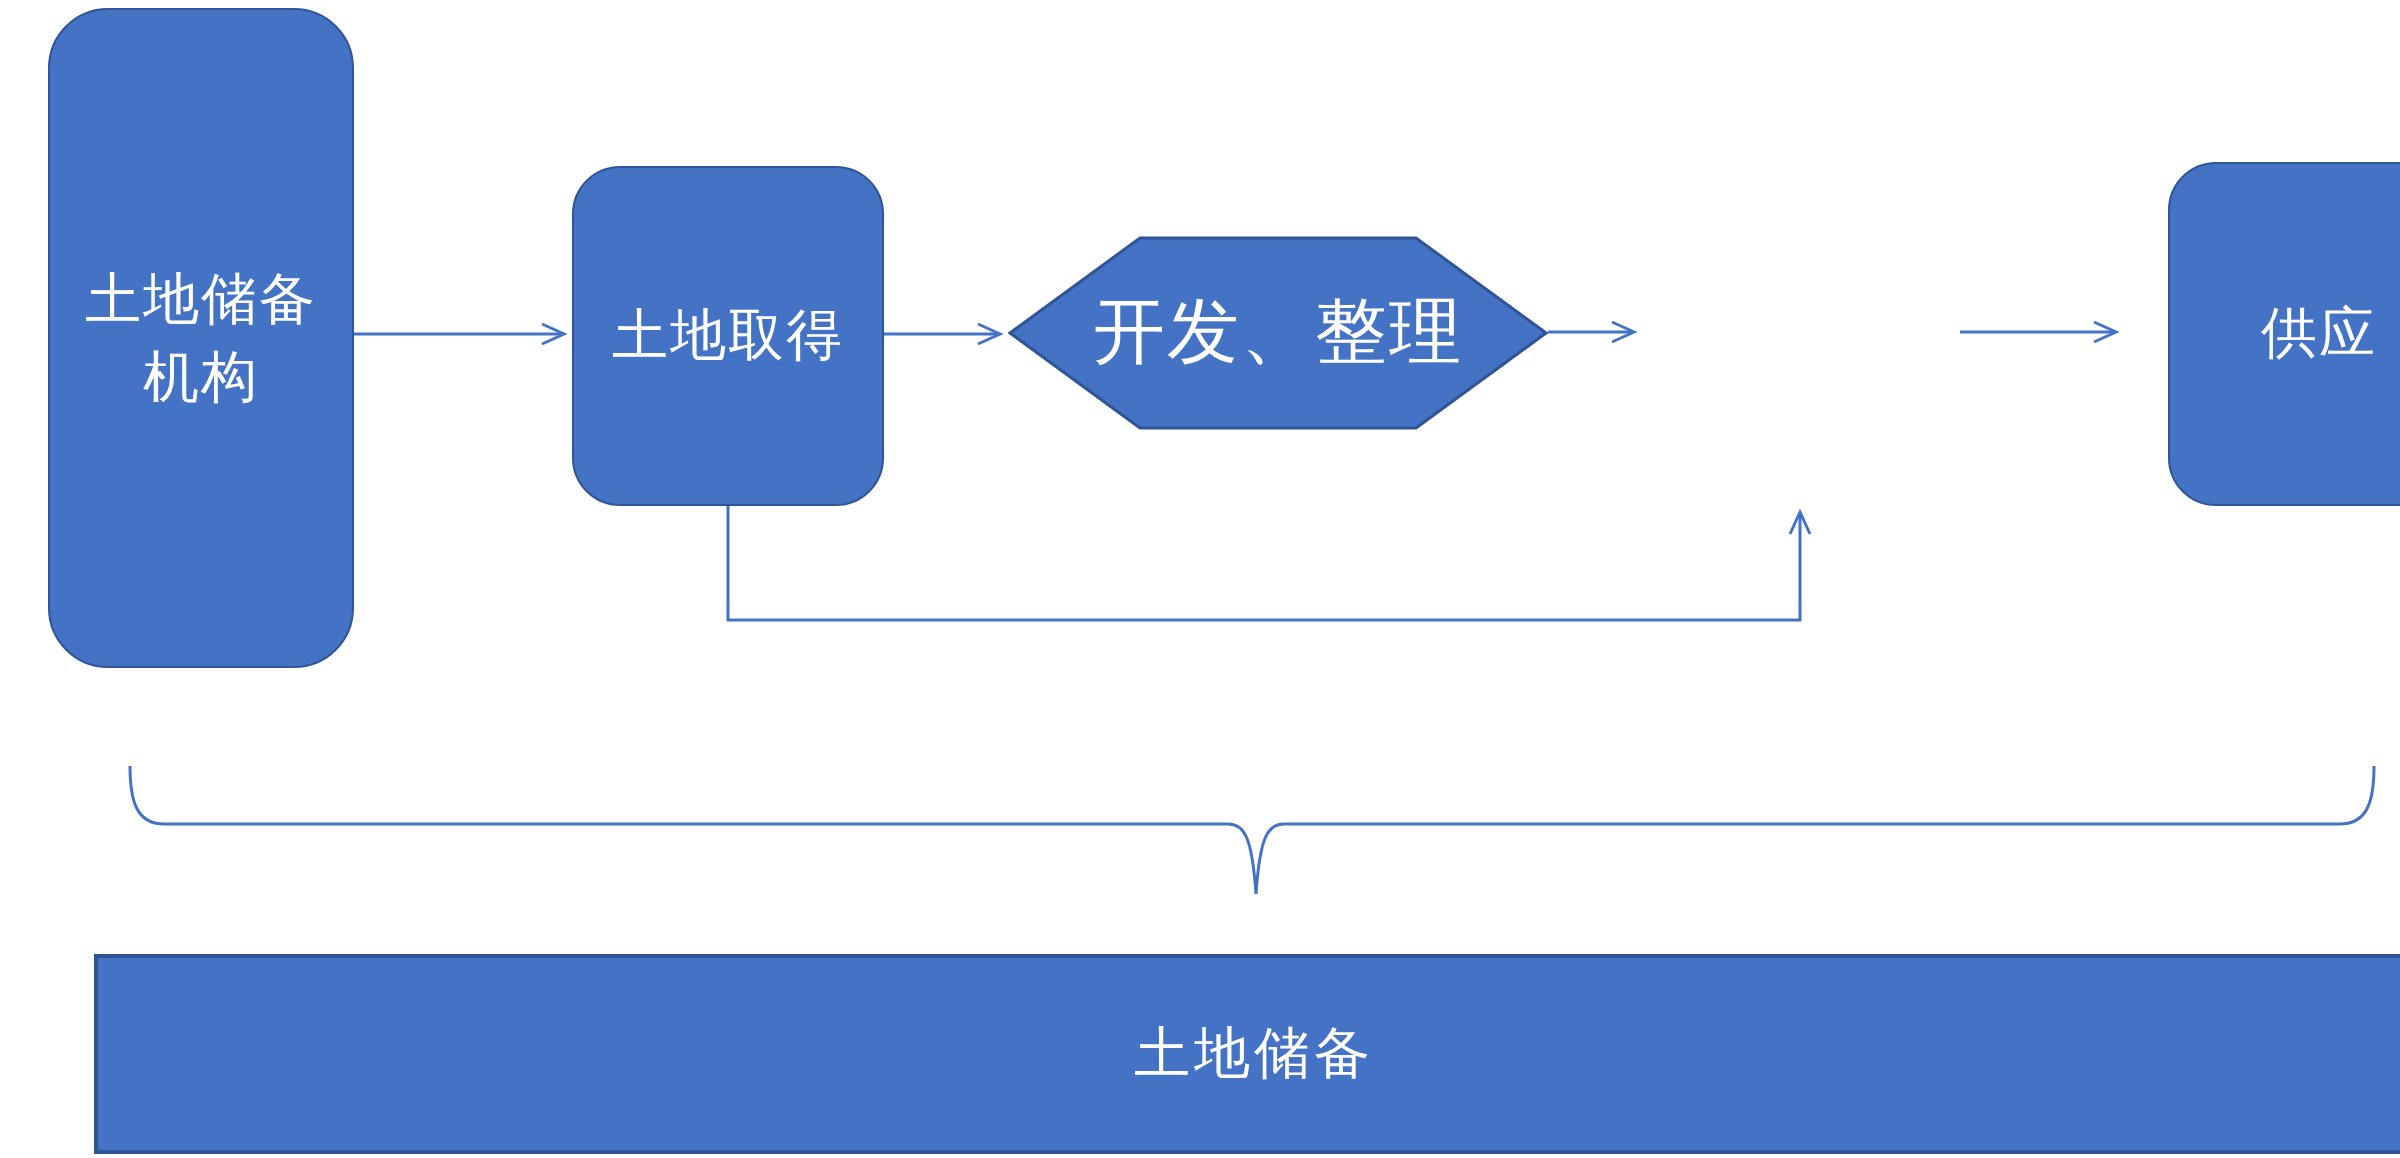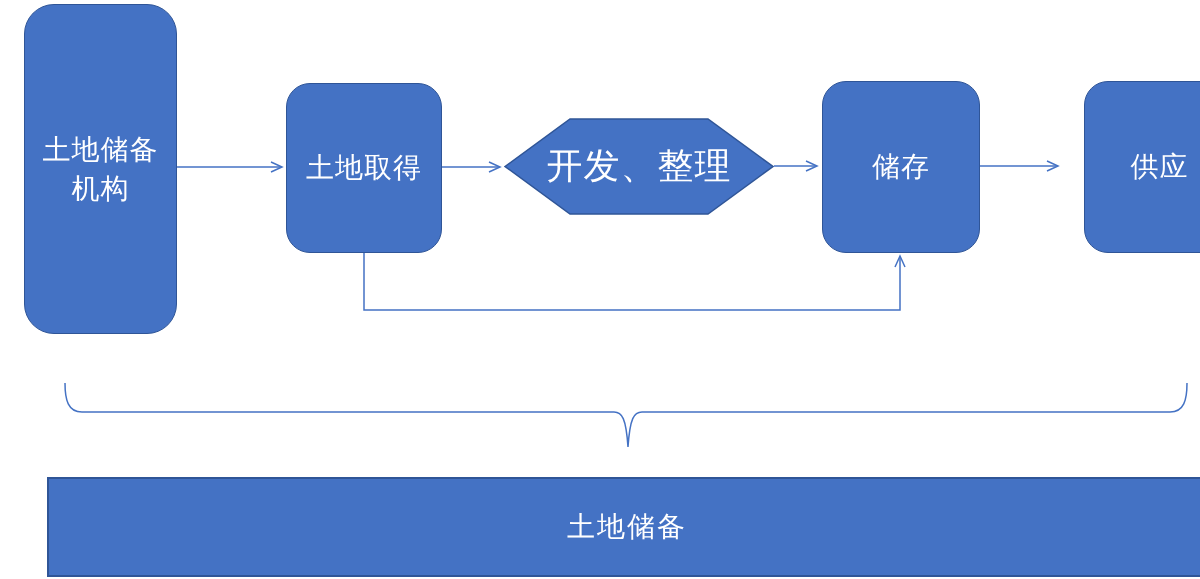--- a/index.html
+++ b/index.html
@@ -101,23 +101,20 @@
     <span>土地取得</span>
   </div>
 
   <div class="hex-wrap">
     <svg width="270" height="97" viewBox="0 0 270 97">
       <polygon points="1,48.5 66,1 204,1 269,48.5 204,96 66,96" fill="#4472C4" stroke="#2F5597" stroke-width="1.5"></polygon>
     </svg>
     <span class="hex-label">开发、整理</span>
   </div>
 
-  <div class="node node-storage">
-    <span>储存</span>
-  </div>
 
   <div class="node node-supply">
     <span>供应</span>
   </div>
 
   <div class="banner">
     <span>土地储备</span>
   </div>
 
 </div>

